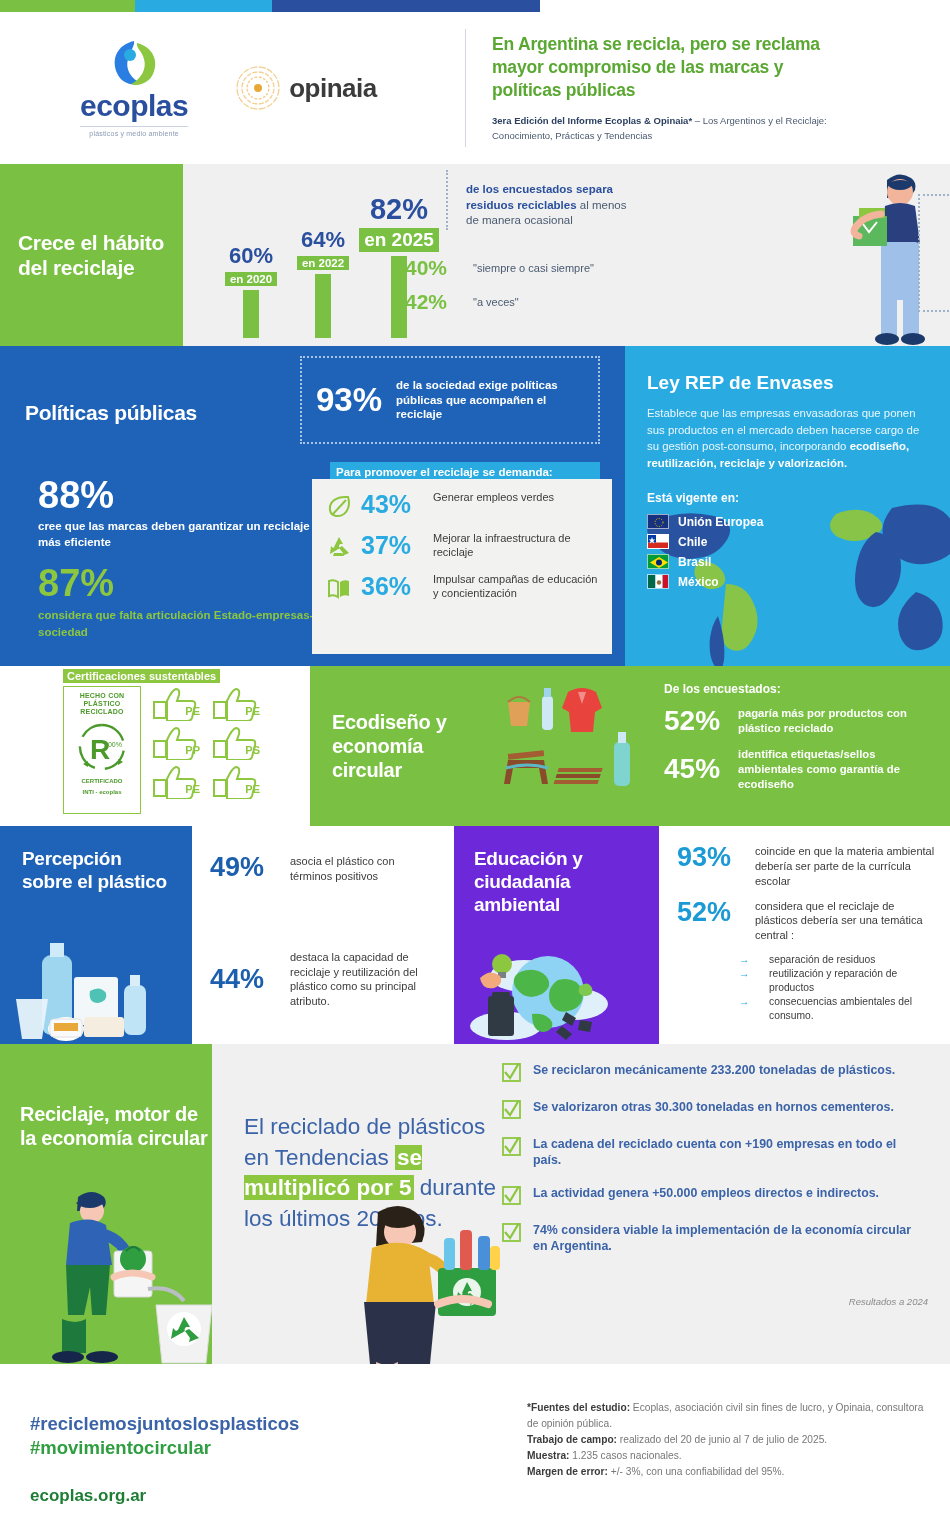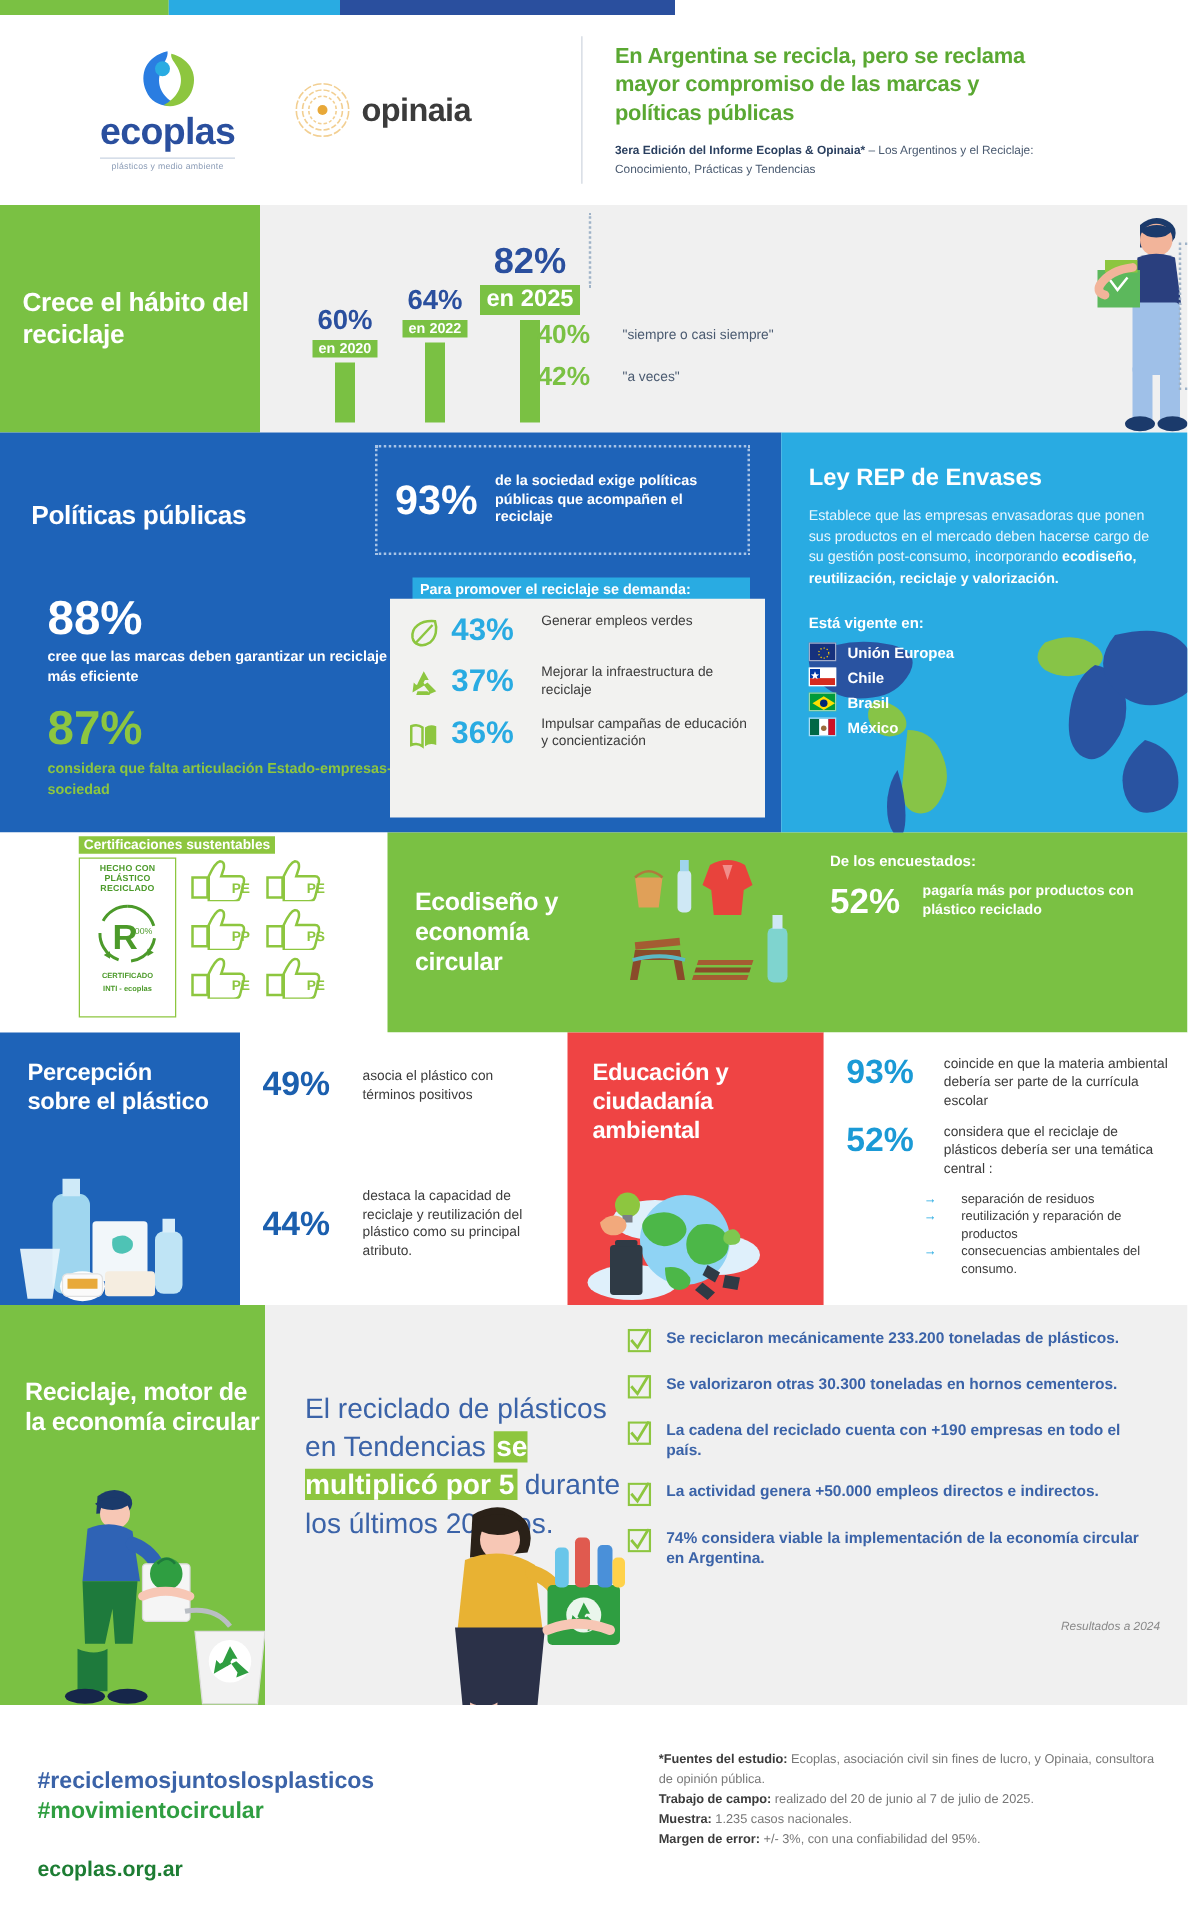--- a/index.html
+++ b/index.html
@@ -41,21 +41,21 @@
 
   
   .row { display:flex; width:950px; }
   .panel-title {
     color:#ffffff; font-weight:700; letter-spacing:-0.3px; line-height:1.2;
   }
 
   
   .s1row { height:182px; }
   .s1-left {
-    width:208px; background:#7ac143; display:flex; align-items:center;
+    width:183px; background:#7ac143; display:flex; align-items:center;
     padding-left:18px;
   }
   .s1-left .panel-title { font-size:21px; }
   .s1-right { flex:1; background:#f0f0f0; position:relative; }
 
   .bars { position:absolute; left:28px; top:14px; width:250px; height:160px; }
   .bar-group { position:absolute; bottom:0; }
   .bar-col { width:16px; background:#7ac143; margin:0 auto; }
   .bar-pct { font-size:22px; font-weight:700; color:#2a4f9e; text-align:center; }
   .bar-yr {
@@ -150,21 +150,21 @@
 
   
   .s4row { height:218px; }
   .s4-a { width:192px; background:#1e63b8; position:relative; padding:22px 0 0 22px;}
   .s4-a .panel-title { font-size:19px;}
   .plastics { position:absolute; left:8px; bottom:2px; width:175px; height:105px;}
   .s4-b { width:262px; background:#fff; position:relative; padding:22px 18px 0 18px;}
   .pc-item { display:flex; align-items:flex-start; gap:12px; }
   .pc-n { font-size:27px; font-weight:700; color:#1b5fae; line-height:1; width:68px; flex:0 0 68px;}
   .pc-t { font-size:11px; line-height:1.35; color:#3b3b3b; }
-  .s4-c { width:205px; background:#ef4444; position:relative; padding:22px 0 0 20px;}
+  .s4-c { width:205px; background:#6d28d9; position:relative; padding:22px 0 0 20px;}
   .s4-c .panel-title { font-size:19px;}
   .earth { position:absolute; left:8px; bottom:0px; width:170px; height:110px;}
   .s4-d { flex:1; background:#fff; position:relative; padding:18px 14px 0 18px;}
   .ed-item { display:flex; align-items:flex-start; gap:12px; margin-bottom:10px;}
   .ed-n { font-size:27px; font-weight:700; color:#1b9ad6; line-height:1; width:66px; flex:0 0 66px;}
   .ed-t { font-size:11px; line-height:1.35; color:#3b3b3b;}
   .arrows { margin-top:2px; padding-left:62px;}
   .ar-row { display:flex; gap:18px; font-size:10.3px; color:#3b3b3b; line-height:1.3; margin-bottom:1px;}
   .ar-ico { color:#29abe2; font-weight:700; width:12px; flex:0 0 12px;}
 
@@ -270,20 +270,23 @@
           <div class="bar-col" style="height:64px;"></div>
         </div>
         <div class="bar-group" style="left:145px;width:86px;">
           <div class="bar-pct" style="font-size:29px;">82%</div>
           <div style="text-align:center"><span class="bar-yr" style="font-size:19px;">en 2025</span></div>
           <div class="bar-col" style="height:82px;"></div>
         </div>
       </div>
       <div class="dotted-v"></div>
 
+      <div class="s1-txt">
+        <div class="main"><b>de los encuestados separa residuos reciclables</b><span> al menos de manera ocasional</span></div>
+      </div>
 
       <div class="s1-sub">
         <div class="ln">
           <div class="p">40%</div>
           <div class="q">"siempre o casi siempre"</div>
         </div>
         <div class="ln">
           <div class="p">42%</div>
           <div class="q">"a veces"</div>
         </div>
@@ -516,20 +519,24 @@
           <rect x="116" y="52" width="8" height="11" fill="#cfe8f5"></rect>
         </svg>
       </div>
     </div>
 
     <div class="s3-right">
       <div class="deHdr">De los encuestados:</div>
       <div class="de-item">
         <div class="de-n">52%</div>
         <div class="de-t">pagaría más por productos con plástico reciclado</div>
+      </div>
+      <div class="de-item">
+        <div class="de-n">45%</div>
+        <div class="de-t">identifica etiquetas/sellos ambientales como garantía de ecodiseño</div>
       </div>
     </div>
   </div>
 
   <div class="row s4row">
     <div class="s4-a">
       <div class="panel-title" style="max-width:150px;">Percepción sobre el plástico</div>
       <div class="plastics">
         <svg viewBox="0 0 175 105" width="175" height="105">
           <rect x="34" y="18" width="30" height="80" rx="9" fill="#9fd6ef"></rect>

